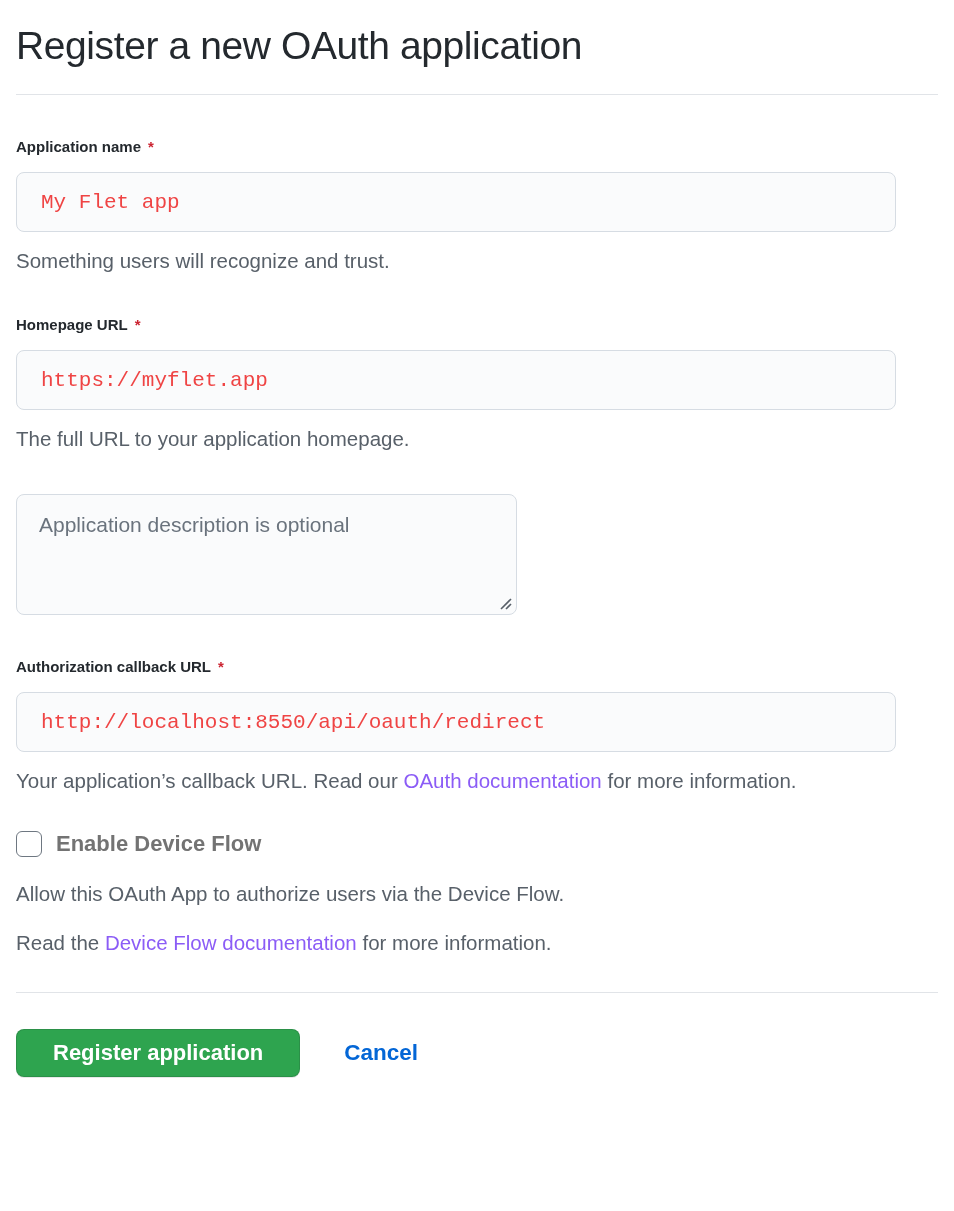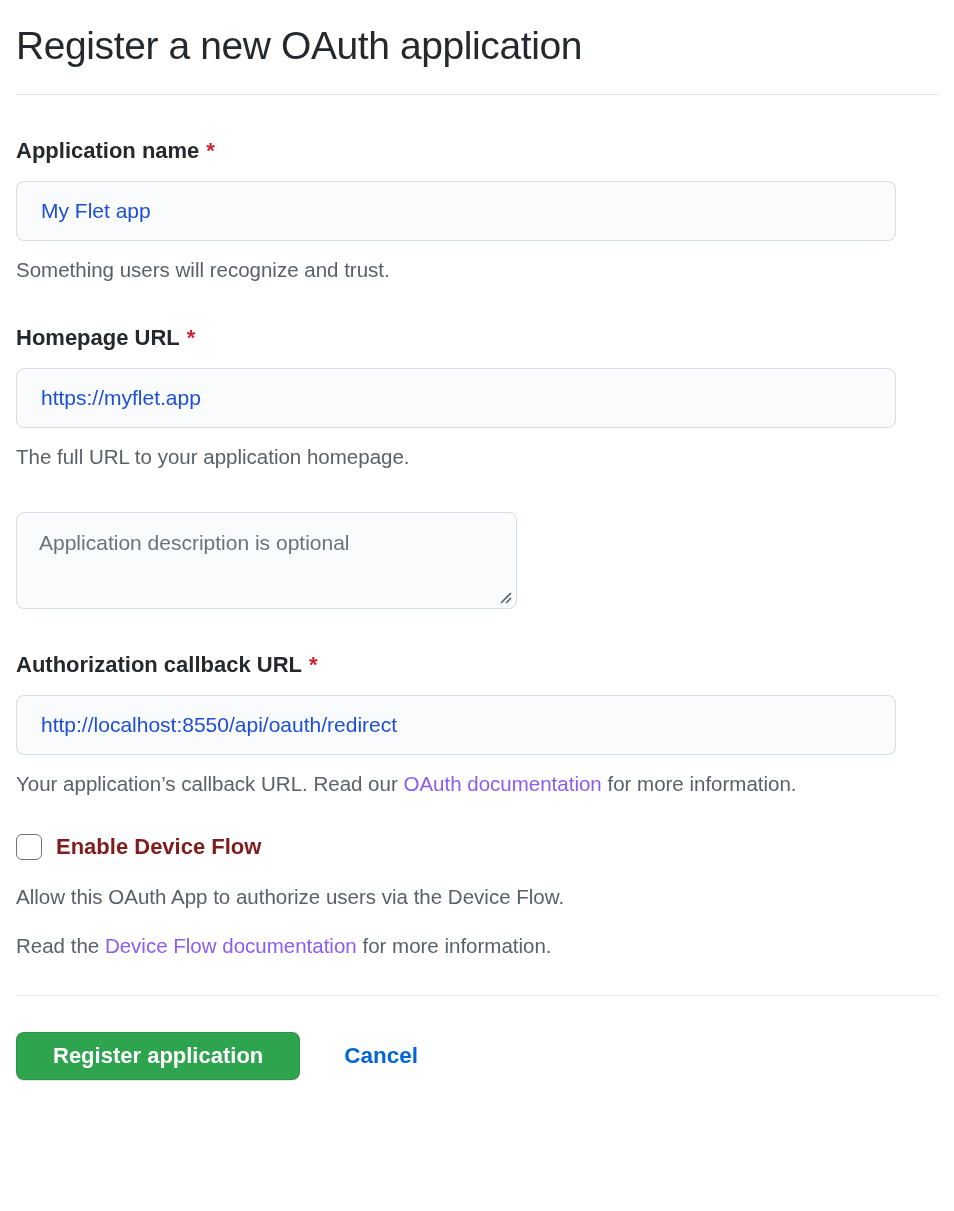--- a/index.html
+++ b/index.html
@@ -20,52 +20,52 @@
     font-weight: 400;
     margin: 0;
     padding: 24px 0 26px 0;
     border-bottom: 1px solid #e1e4e8;
     color: #24292e;
     letter-spacing: -0.4px;
   }
   .form-group { margin-top: 43px; }
   .field-label {
     display: block;
-    font-size: 22px;
+    font-size: 15px;
     font-weight: 700;
     color: #24292e;
     margin: 0 0 17px 0;
   }
   .required-marker {
     color: #cb2431;
     font-weight: 700;
     margin-left: 7px;
   }
   .text-input {
     display: block;
     width: 880px;
     height: 60px;
     box-sizing: border-box;
     padding: 0 24px;
     font-size: 21px;
-    font-family: Liberation Sans, sans-serif;
-    color: #1d4ed8;
+    font-family: Liberation Mono, monospace;
+    color: #ef4444;
     background: #fafbfc;
     border: 1px solid #d6dce3;
     border-radius: 8px;
     outline: none;
   }
   .textarea-wrap {
     position: relative;
     width: 501px;
   }
   .description-textarea {
     display: block;
     width: 501px;
-    height: 97px;
+    height: 121px;
     box-sizing: border-box;
     padding: 18px 22px;
     font-size: 21px;
     font-family: inherit;
     color: #24292e;
     background: #fafbfc;
     border: 1px solid #d6dce3;
     border-radius: 8px;
     resize: none;
     outline: none;
@@ -103,21 +103,21 @@
     box-sizing: border-box;
     margin: 0 14px 0 0;
     background: #ffffff;
     border: 1.5px solid #6e7781;
     border-radius: 6px;
     cursor: pointer;
   }
   .checkbox-label {
     font-size: 22px;
     font-weight: 700;
-    color: #7f1d1d;
+    color: #737373;
     cursor: pointer;
   }
   .note-text {
     margin: 25px 0 0 0;
     font-size: 20.5px;
     color: #586069;
   }
   .bottom-divider {
     border: none;
     border-top: 1px solid #e1e4e8;

